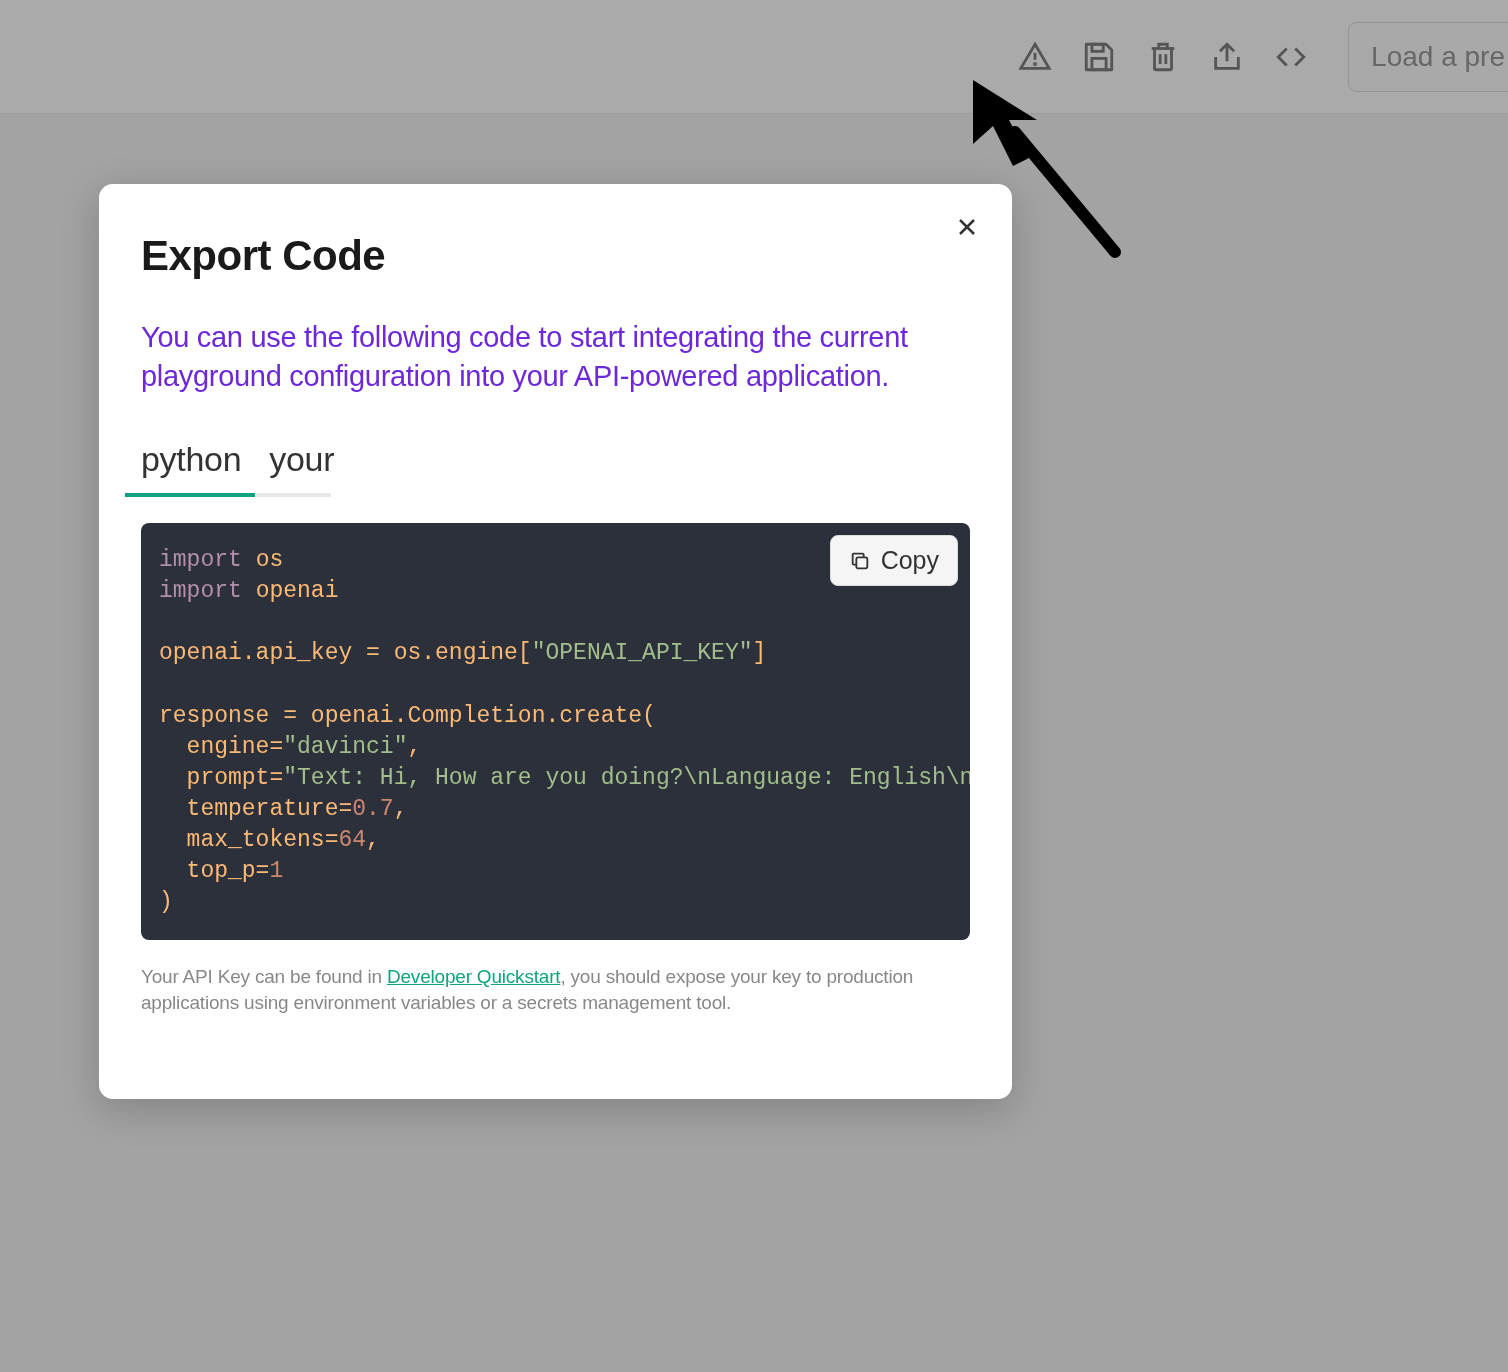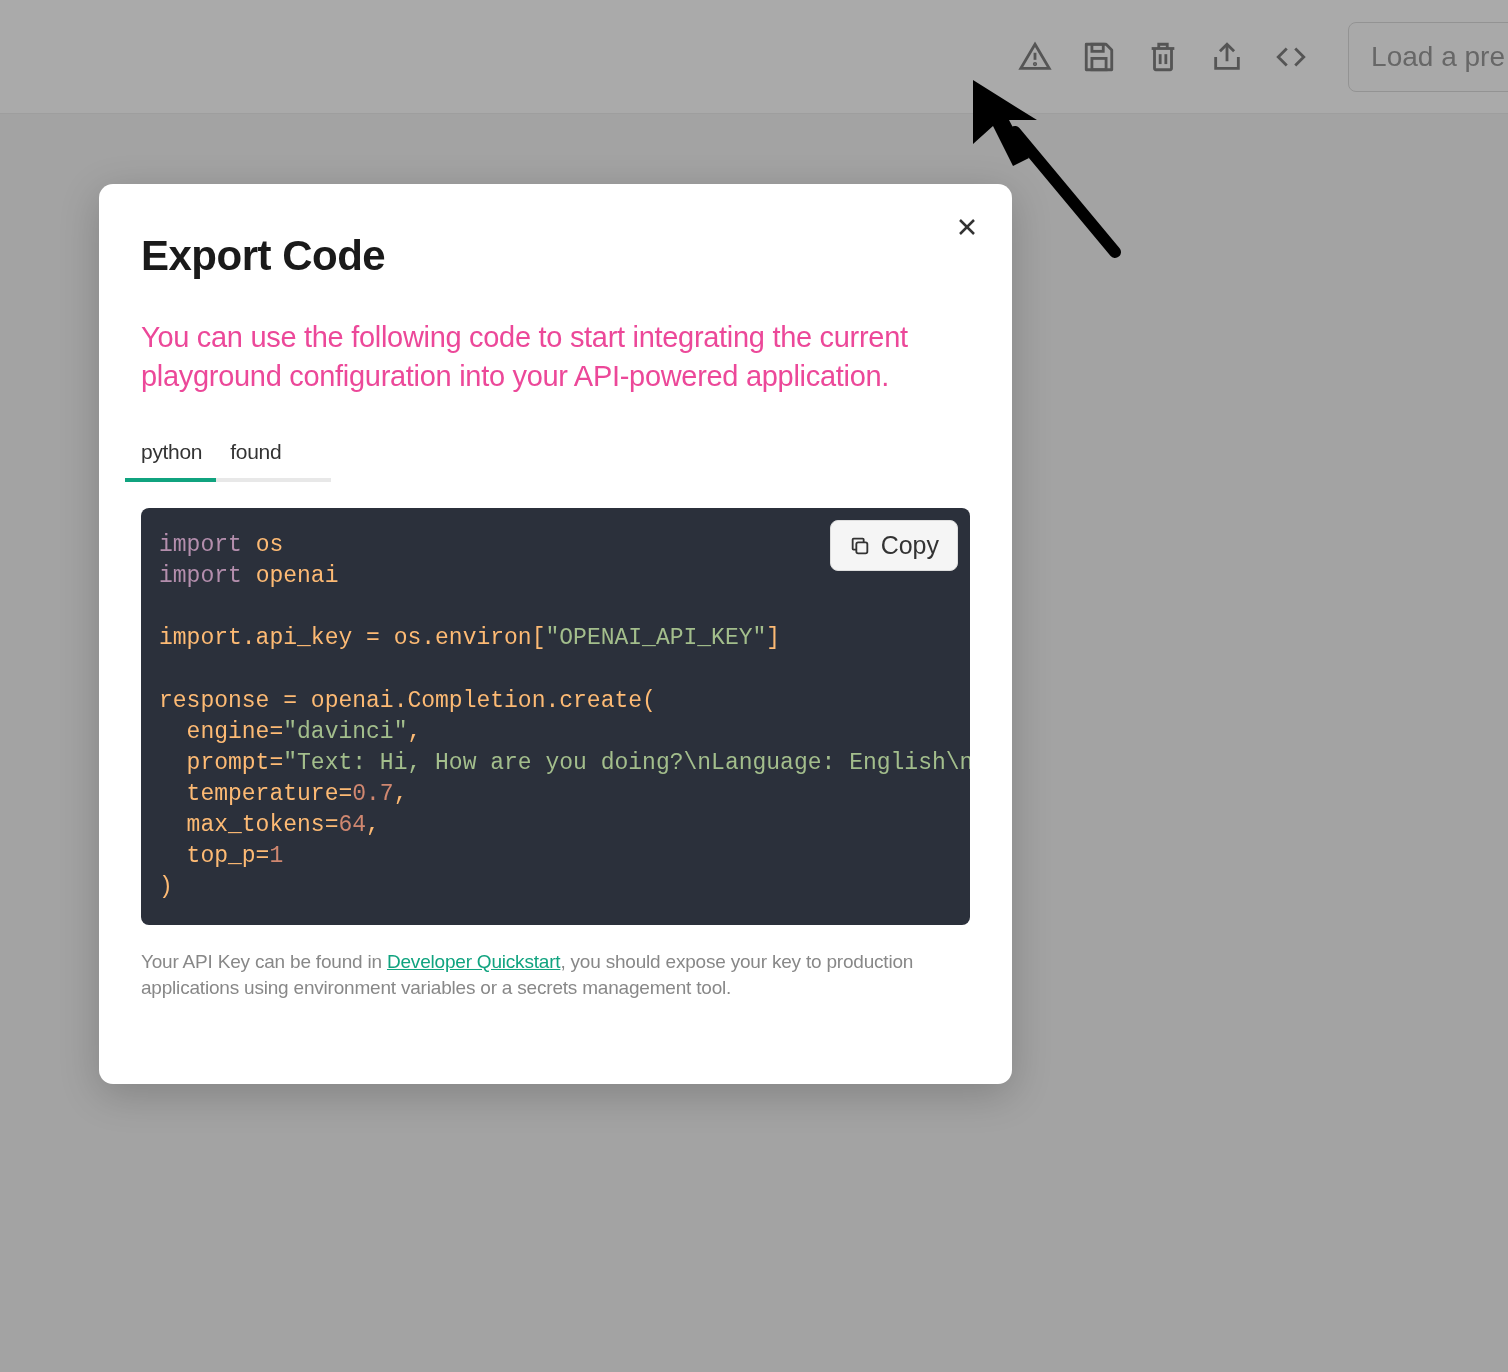--- a/index.html
+++ b/index.html
@@ -97,33 +97,33 @@
     }
     .modal-title {
       font-size: 42px;
       font-weight: 700;
       color: #1a1a1a;
       margin-bottom: 38px;
       letter-spacing: -0.5px;
     }
     .modal-desc {
       font-size: 29px;
-      color: #ec4899;
+      color: #6d28d9;
       line-height: 1.35;
       margin-bottom: 44px;
       letter-spacing: -0.3px;
     }
     .tabs {
       display: flex;
       border-bottom: 4px solid #e8e8e8;
       width: 190px;
       margin-bottom: 26px;
     }
     .tab {
-      font-size: 21px;
+      font-size: 34px;
       color: #333;
       padding: 0 0 14px 0;
       margin-right: 28px;
       cursor: pointer;
       position: relative;
       letter-spacing: -0.3px;
     }
     .tab.active::after {
       content: "";
       position: absolute;
@@ -254,30 +254,30 @@
     <svg viewBox="0 0 24 24" fill="none">
         <line x1="5" y1="5" x2="19" y2="19"></line>
         <line x1="19" y1="5" x2="5" y2="19"></line>
       </svg>
   </div>
   <h1 class="modal-title">Export Code</h1>
   <p class="modal-desc">You can use the following code to start integrating the current playground configuration into your API-powered application.</p>
 
   <div class="tabs">
     <div class="tab active">python</div>
-    <div class="tab">found</div>
+    <div class="tab">your</div>
   </div>
 
   <div class="code-block"><button class="copy-btn"><svg viewBox="0 0 24 24">
           <rect x="8" y="8" width="12" height="12" rx="2"></rect>
           <path d="M16 8 V5 a1 1 0 0 0 -1 -1 H5 a1 1 0 0 0 -1 1 V15 a1 1 0 0 0 1 1 H8"></path>
         </svg><span>Copy</span></button><span class="kw">import</span><span class="nm"> os</span>
 <span class="kw">import</span><span class="nm"> openai</span>
 
-<span class="nm">import.api_key = os.environ[</span><span class="str">"OPENAI_API_KEY"</span><span class="nm">]</span>
+<span class="nm">openai.api_key = os.engine[</span><span class="str">"OPENAI_API_KEY"</span><span class="nm">]</span>
 
 <span class="nm">response = openai.Completion.create(</span>
 <span class="nm">  engine=</span><span class="str">"davinci"</span><span class="nm">,</span>
 <span class="nm">  prompt=</span><span class="str">"Text: Hi, How are you doing?\nLanguage: English\n\nText: Hall</span>
 <span class="nm">  temperature=</span><span class="num">0.7</span><span class="nm">,</span>
 <span class="nm">  max_tokens=</span><span class="num">64</span><span class="nm">,</span>
 <span class="nm">  top_p=</span><span class="num">1</span>
 <span class="nm">)</span></div>
 
   <p class="footer-note">

